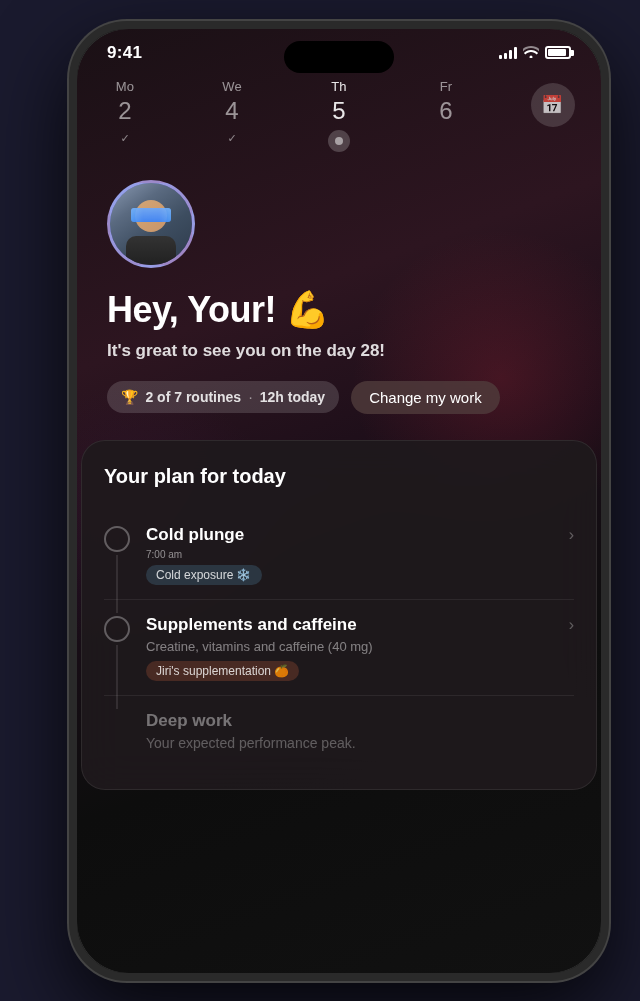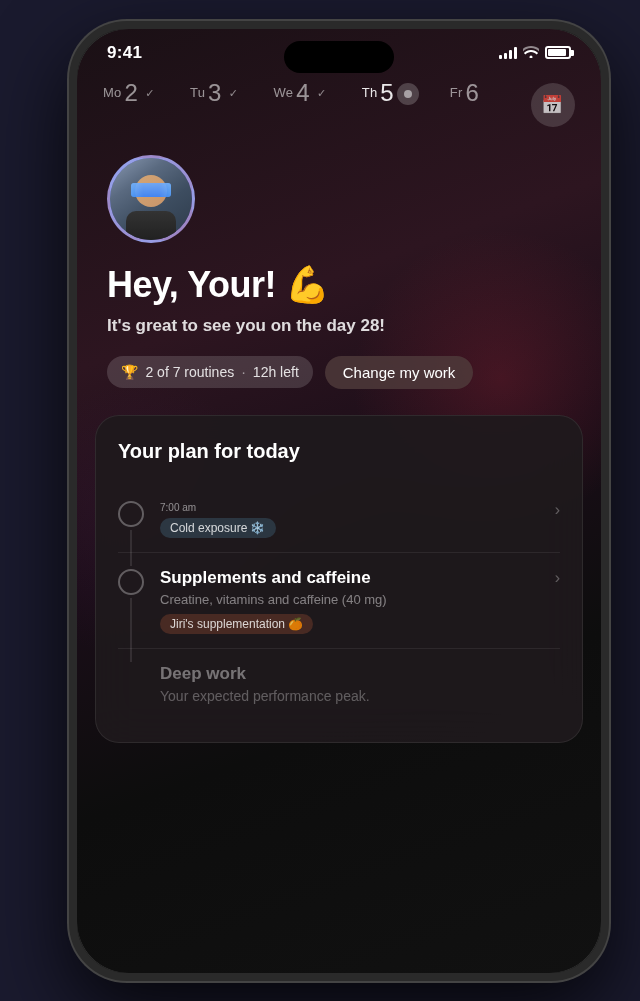--- a/index.html
+++ b/index.html
@@ -154,21 +154,21 @@
       display: flex;
       justify-content: space-between;
       align-items: flex-start;
       padding: 16px 26px 0;
       position: relative;
       z-index: 5;
     }
 
     .day-item {
       display: flex;
-      flex-direction: row;
+      flex-direction: column;
       align-items: center;
       gap: 3px;
       min-width: 44px;
     }
 
     .day-name {
       font-size: 13px;
       font-weight: 400;
       color: rgba(255,255,255,0.55);
       letter-spacing: 0.2px;
@@ -342,21 +342,21 @@
       padding: 8px 14px;
     }
 
     .trophy-icon {
       font-size: 14px;
     }
 
     .routines-text {
       font-size: 14px;
       color: rgba(255,255,255,0.85);
-      font-weight: 400;
+      font-weight: 700;
       text-align: center;
     }
 
     .dot-separator {
       color: rgba(255,255,255,0.5);
       font-size: 14px;
     }
 
     .change-plan-btn {
       background: rgba(80, 60, 60, 0.8);
@@ -365,21 +365,21 @@
       padding: 8px 18px;
       color: #fff;
       font-size: 15px;
       font-weight: 500;
       cursor: pointer;
       backdrop-filter: blur(10px);
     }
 
     
     .plan-card {
-      margin: 26px 18px 0;
+      margin: 26px 4px 0;
       background: rgba(30, 25, 28, 0.92);
       border-radius: 24px;
       padding: 24px 22px;
       position: relative;
       z-index: 5;
       backdrop-filter: blur(20px);
       border: 1px solid rgba(255,255,255,0.08);
     }
 
     .plan-card-title {
@@ -514,25 +514,20 @@
       </div>
 
       <div class="week-nav">
 
         <div class="day-item">
           <span class="day-name">Mo</span>
           <span class="day-number">2</span>
           <div class="day-dot checked"></div>
         </div>
 
-        <div class="day-item">
-          <span class="day-name">Tu</span>
-          <span class="day-number">3</span>
-          <div class="day-dot checked"></div>
-        </div>
 
         <div class="day-item">
           <span class="day-name">We</span>
           <span class="day-number">4</span>
           <div class="day-dot checked"></div>
         </div>
 
         <div class="day-item active">
           <span class="day-name">Th</span>
           <span class="day-number">5</span>
@@ -566,31 +561,32 @@
       <div class="greeting-section">
         <div class="greeting-title">Hey, Your! 💪</div>
         <div class="greeting-subtitle">It's great to see you on the day 28!</div>
       </div>
 
       <div class="stats-bar">
         <div class="routines-badge">
           <span class="trophy-icon">🏆</span>
           <span class="routines-text">2 of 7 routines</span>
           <span class="dot-separator">·</span>
-          <span class="routines-text">12h left</span>
+          <span class="routines-text">12h today</span>
         </div>
         <button class="change-plan-btn">Change my work</button>
       </div>
 
       <div class="plan-card">
         <div class="plan-card-title">Your plan for today</div>
 
         <div class="plan-item has-line">
           <div class="item-checkbox"></div>
           <div class="item-content">
+            <div class="item-title">Cold plunge</div>
             <div class="item-time">7:00 am</div>
             <div class="item-tag">Cold exposure ❄️</div>
           </div>
           <span class="item-chevron">›</span>
         </div>
 
         <div class="plan-item has-line">
           <div class="item-checkbox"></div>
           <div class="item-content">
             <div class="item-title">Supplements and caffeine</div>

